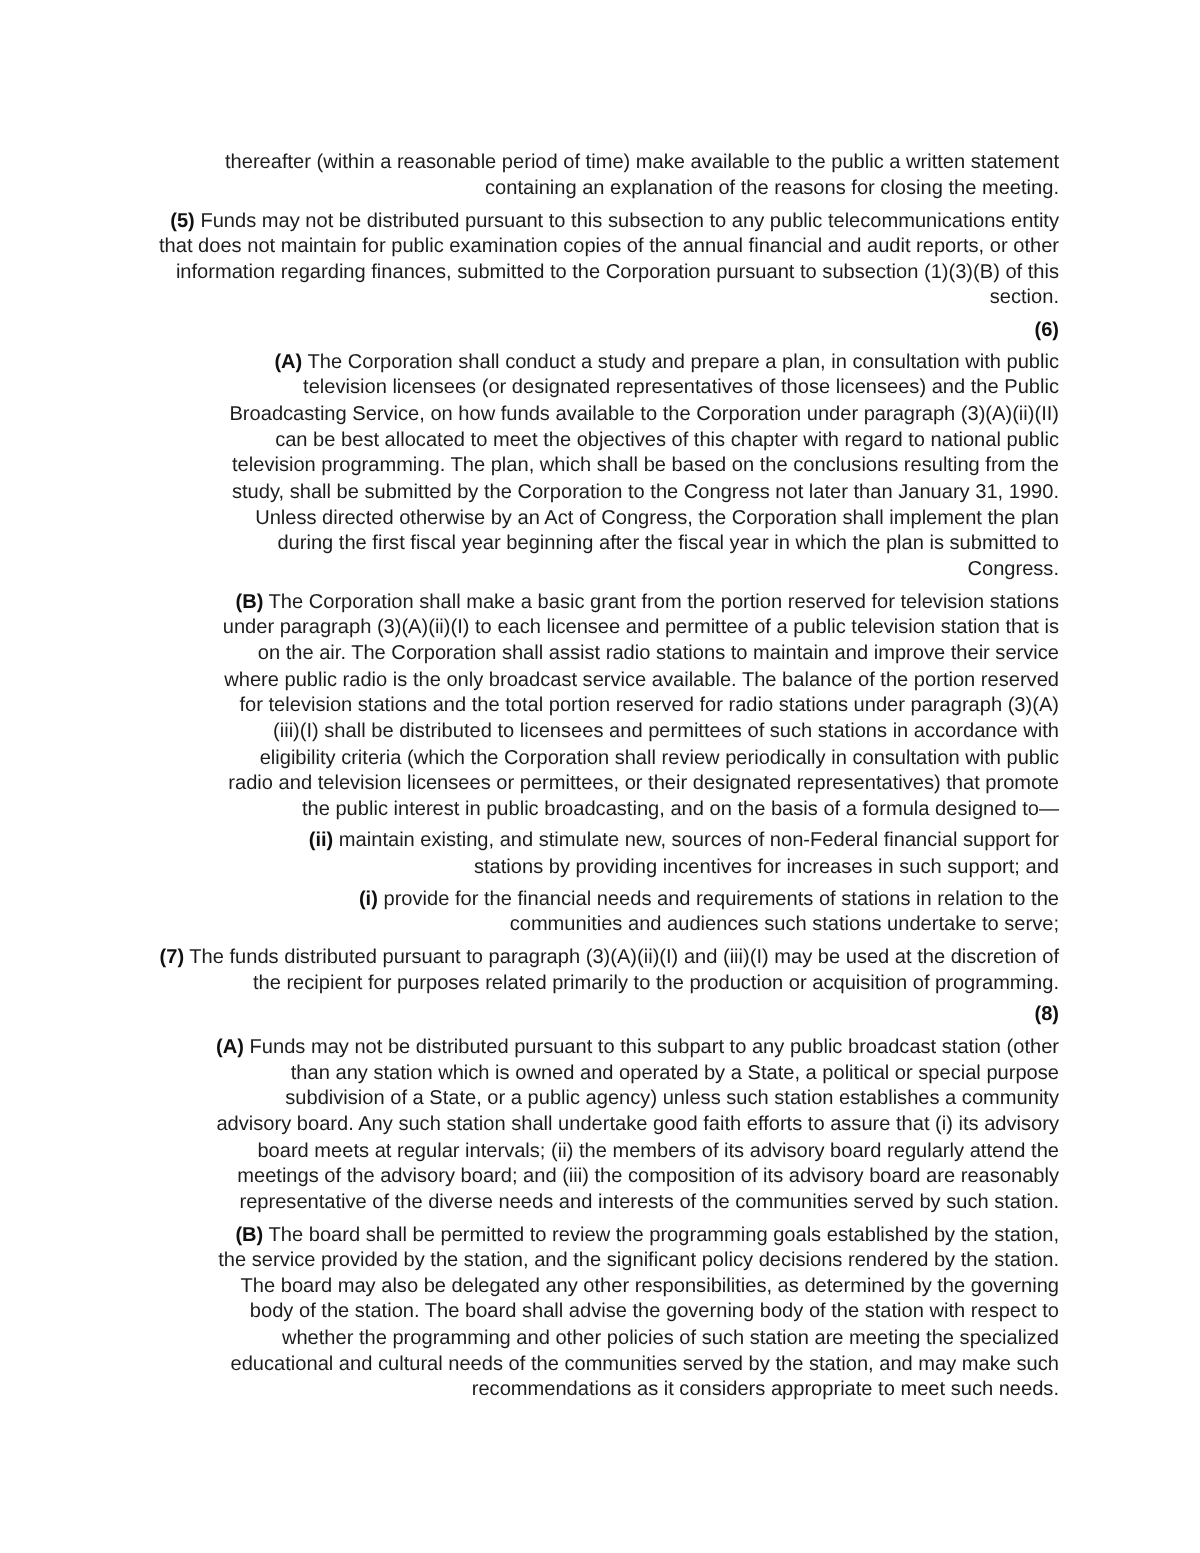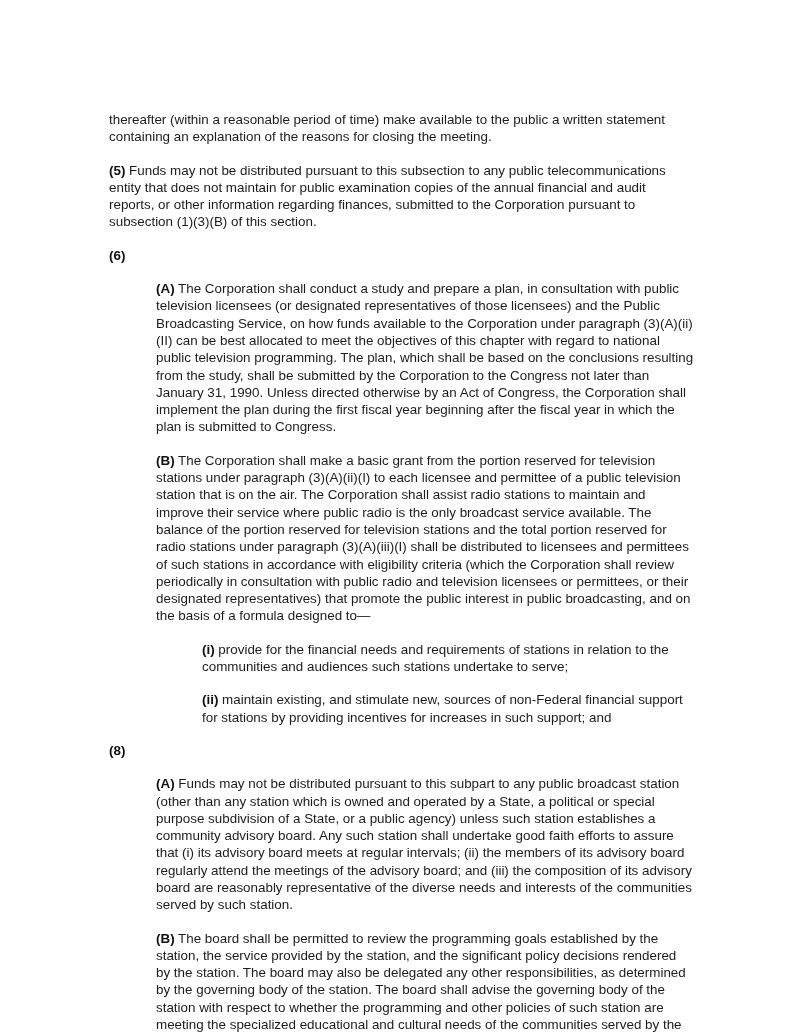--- a/index.html
+++ b/index.html
@@ -20,40 +20,42 @@
     height: 1035px;
     padding: 95px 90px 40px 93px;
     background: #ffffff;
   }
   .doc-body {
     font-size: 13.4px;
     line-height: 17.3px;
     text-align: left;
   }
   .para {
-    margin: 16px;
+    margin: 4px;
     padding: 0;
+    text-align: right;
   }
   .para.indent-0 { padding-left: 0; }
   .para.indent-1 { padding-left: 47px; }
   .para.indent-2 { padding-left: 93px; }
   .para strong {
     font-weight: bold;
     color: #111111;
   }
 </style>
 </head>
 <body>
 
 <div class="page">
   <div class="doc-body">
       <p class="para indent-0">thereafter (within a reasonable period of time) make available to the public a written statement containing an explanation of the reasons for closing the meeting.</p>
       <p class="para indent-0"><strong>(5)</strong> Funds may not be distributed pursuant to this subsection to any public telecommunications entity that does not maintain for public examination copies of the annual financial and audit reports, or other information regarding finances, submitted to the Corporation pursuant to subsection (1)(3)(B) of this section.</p>
       <p class="para indent-0"><strong>(6)</strong></p>
       <p class="para indent-1"><strong>(A)</strong> The Corporation shall conduct a study and prepare a plan, in consultation with public television licensees (or designated representatives of those licensees) and the Public Broadcasting Service, on how funds available to the Corporation under paragraph (3)(A)(ii)(II) can be best allocated to meet the objectives of this chapter with regard to national public television programming. The plan, which shall be based on the conclusions resulting from the study, shall be submitted by the Corporation to the Congress not later than January 31, 1990. Unless directed otherwise by an Act of Congress, the Corporation shall implement the plan during the first fiscal year beginning after the fiscal year in which the plan is submitted to Congress.</p>
       <p class="para indent-1"><strong>(B)</strong> The Corporation shall make a basic grant from the portion reserved for television stations under paragraph (3)(A)(ii)(I) to each licensee and permittee of a public television station that is on the air. The Corporation shall assist radio stations to maintain and improve their service where public radio is the only broadcast service available. The balance of the portion reserved for television stations and the total portion reserved for radio stations under paragraph (3)(A)(iii)(I) shall be distributed to licensees and permittees of such stations in accordance with eligibility criteria (which the Corporation shall review periodically in consultation with public radio and television licensees or permittees, or their designated representatives) that promote the public interest in public broadcasting, and on the basis of a formula designed to—</p>
+      <p class="para indent-2"><strong>(ii)</strong> maintain existing, and stimulate new, sources of non-Federal financial support for stations by providing incentives for increases in such support; and</p>
       <p class="para indent-2"><strong>(i)</strong> provide for the financial needs and requirements of stations in relation to the communities and audiences such stations undertake to serve;</p>
-      <p class="para indent-2"><strong>(ii)</strong> maintain existing, and stimulate new, sources of non-Federal financial support for stations by providing incentives for increases in such support; and</p>
+      <p class="para indent-0"><strong>(7)</strong> The funds distributed pursuant to paragraph (3)(A)(ii)(I) and (iii)(I) may be used at the discretion of the recipient for purposes related primarily to the production or acquisition of programming.</p>
       <p class="para indent-0"><strong>(8)</strong></p>
       <p class="para indent-1"><strong>(A)</strong> Funds may not be distributed pursuant to this subpart to any public broadcast station (other than any station which is owned and operated by a State, a political or special purpose subdivision of a State, or a public agency) unless such station establishes a community advisory board. Any such station shall undertake good faith efforts to assure that (i) its advisory board meets at regular intervals; (ii) the members of its advisory board regularly attend the meetings of the advisory board; and (iii) the composition of its advisory board are reasonably representative of the diverse needs and interests of the communities served by such station.</p>
       <p class="para indent-1"><strong>(B)</strong> The board shall be permitted to review the programming goals established by the station, the service provided by the station, and the significant policy decisions rendered by the station. The board may also be delegated any other responsibilities, as determined by the governing body of the station. The board shall advise the governing body of the station with respect to whether the programming and other policies of such station are meeting the specialized educational and cultural needs of the communities served by the station, and may make such recommendations as it considers appropriate to meet such needs.</p>
     </div>
 </div>
 
 </body></html>

